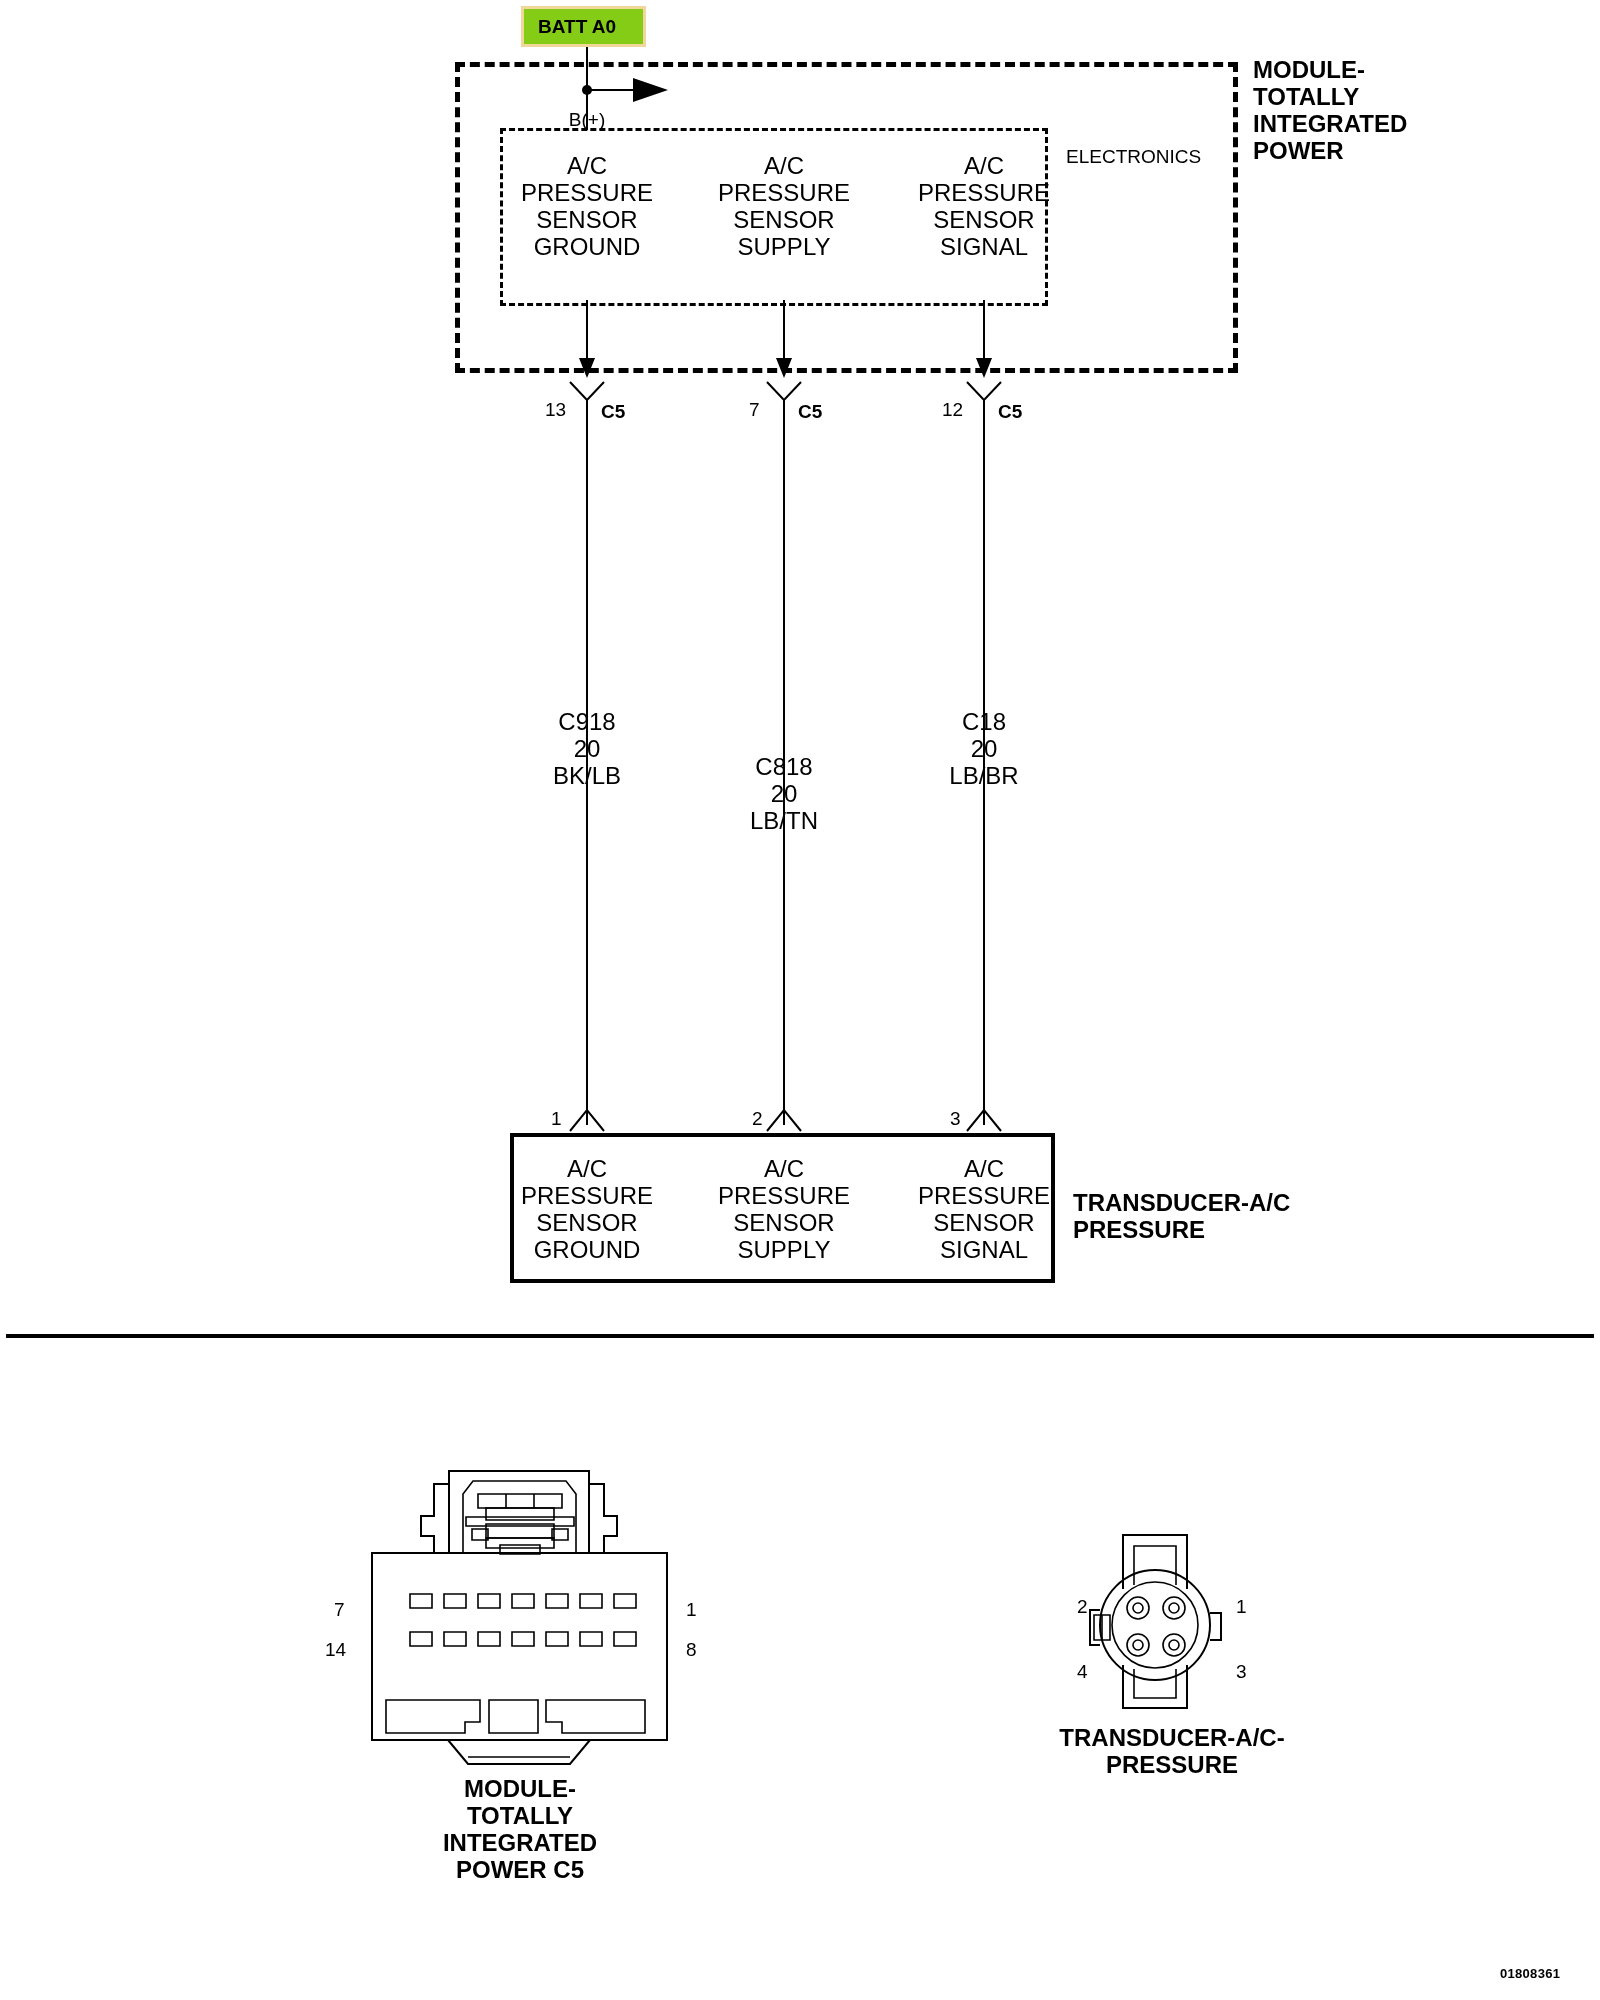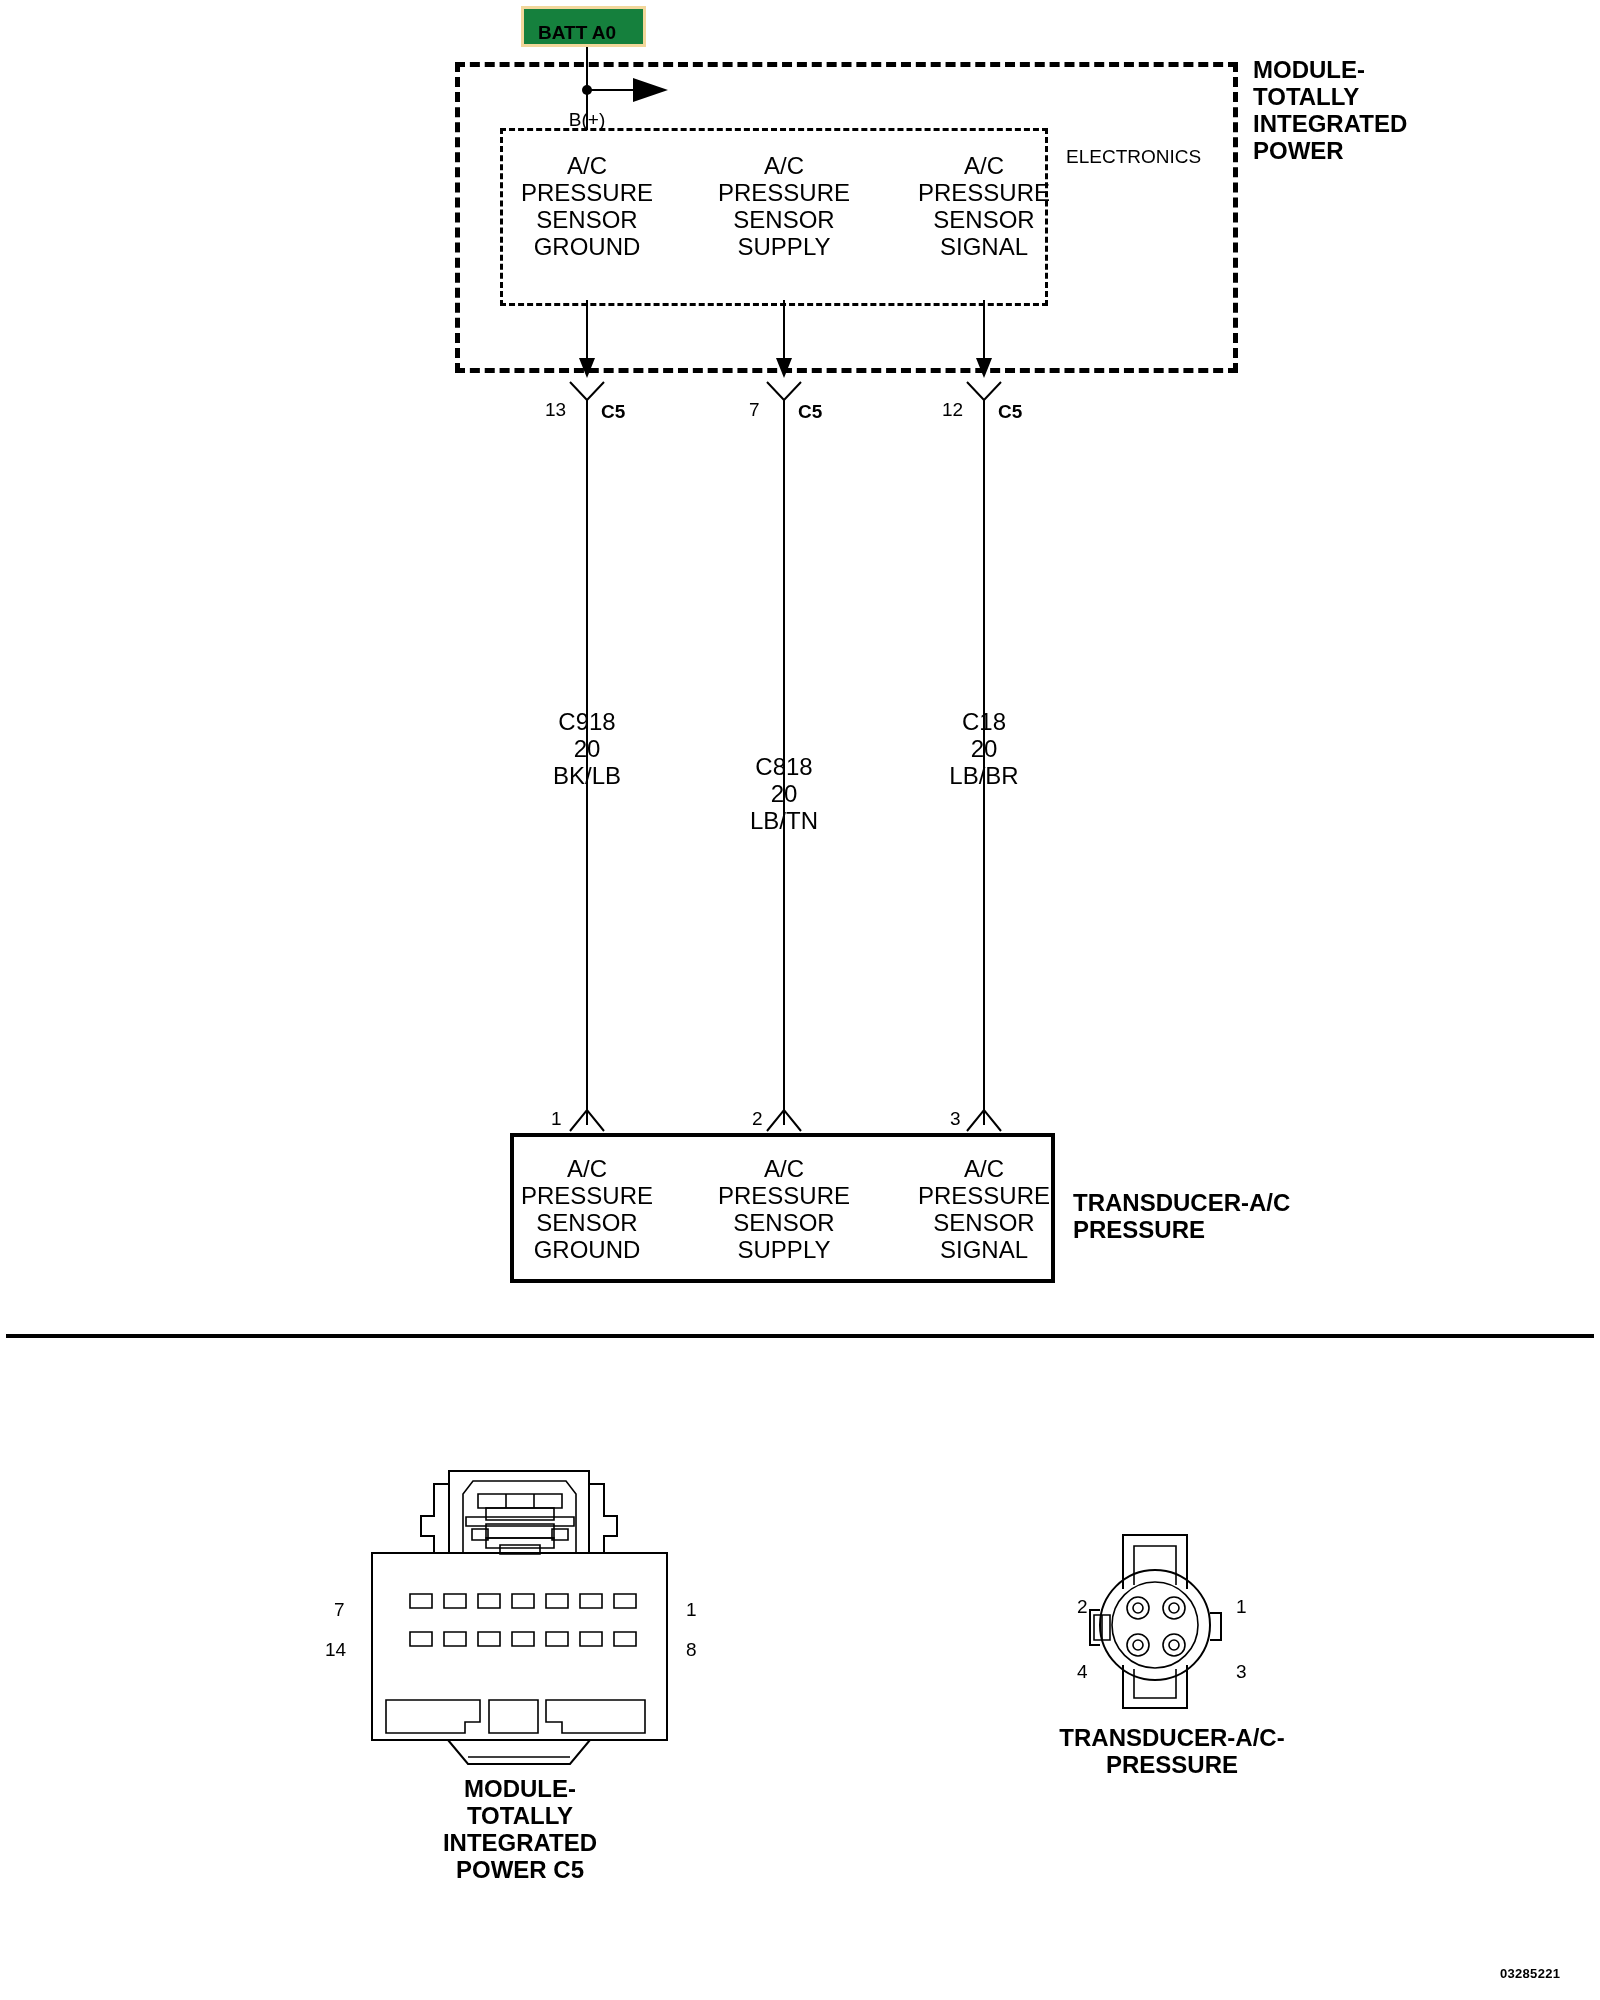--- a/index.html
+++ b/index.html
@@ -38,24 +38,24 @@
     transform: translateX(-50%);
     white-space: nowrap;
   }
   .stack.left { transform: none; text-align: left; }
   .stack.b { font-weight: bold; }
 
   
   #batt-box {
     position: absolute;
     border: 3px solid #f2d79b;
-    background: #15803d;
+    background: #84cc16;
     box-sizing: border-box;
     display: flex;
-    align-items: flex-end;
+    align-items: center;
     padding-left: 14px;
   }
   #batt-label { font-size: 19px; font-weight: bold; }
 
   
   .dash-outer {
     position: absolute;
     box-sizing: border-box;
     border: 5px dashed #000;
   }
@@ -210,21 +210,21 @@
   <div class="txt" style="left:334px; top:1596px;">7</div>
   <div class="txt" style="left:325px; top:1636px;">14</div>
   <div class="txt" style="left:686px; top:1596px;">1</div>
   <div class="txt" style="left:686px; top:1636px;">8</div>
 
   <div class="txt" style="left:1077px; top:1593px;">2</div>
   <div class="txt" style="left:1236px; top:1593px;">1</div>
   <div class="txt" style="left:1077px; top:1658px;">4</div>
   <div class="txt" style="left:1236px; top:1658px;">3</div>
 
-  <div class="txt" style="left:1500px; top:1960px; font-size:13px; font-weight:bold; letter-spacing:0.3px;">03285221</div>
+  <div class="txt" style="left:1500px; top:1960px; font-size:13px; font-weight:bold; letter-spacing:0.3px;">01808361</div>
 
   <svg id="svg-layer" viewBox="0 0 1600 2000">
 
     <g>
       <line class="cstroke" x1="587" y1="47" x2="587" y2="130"></line>
 
       <circle class="cfill" cx="587" cy="90" r="5"></circle>
 
       <line class="cstroke" x1="587" y1="90" x2="635" y2="90"></line>
 

